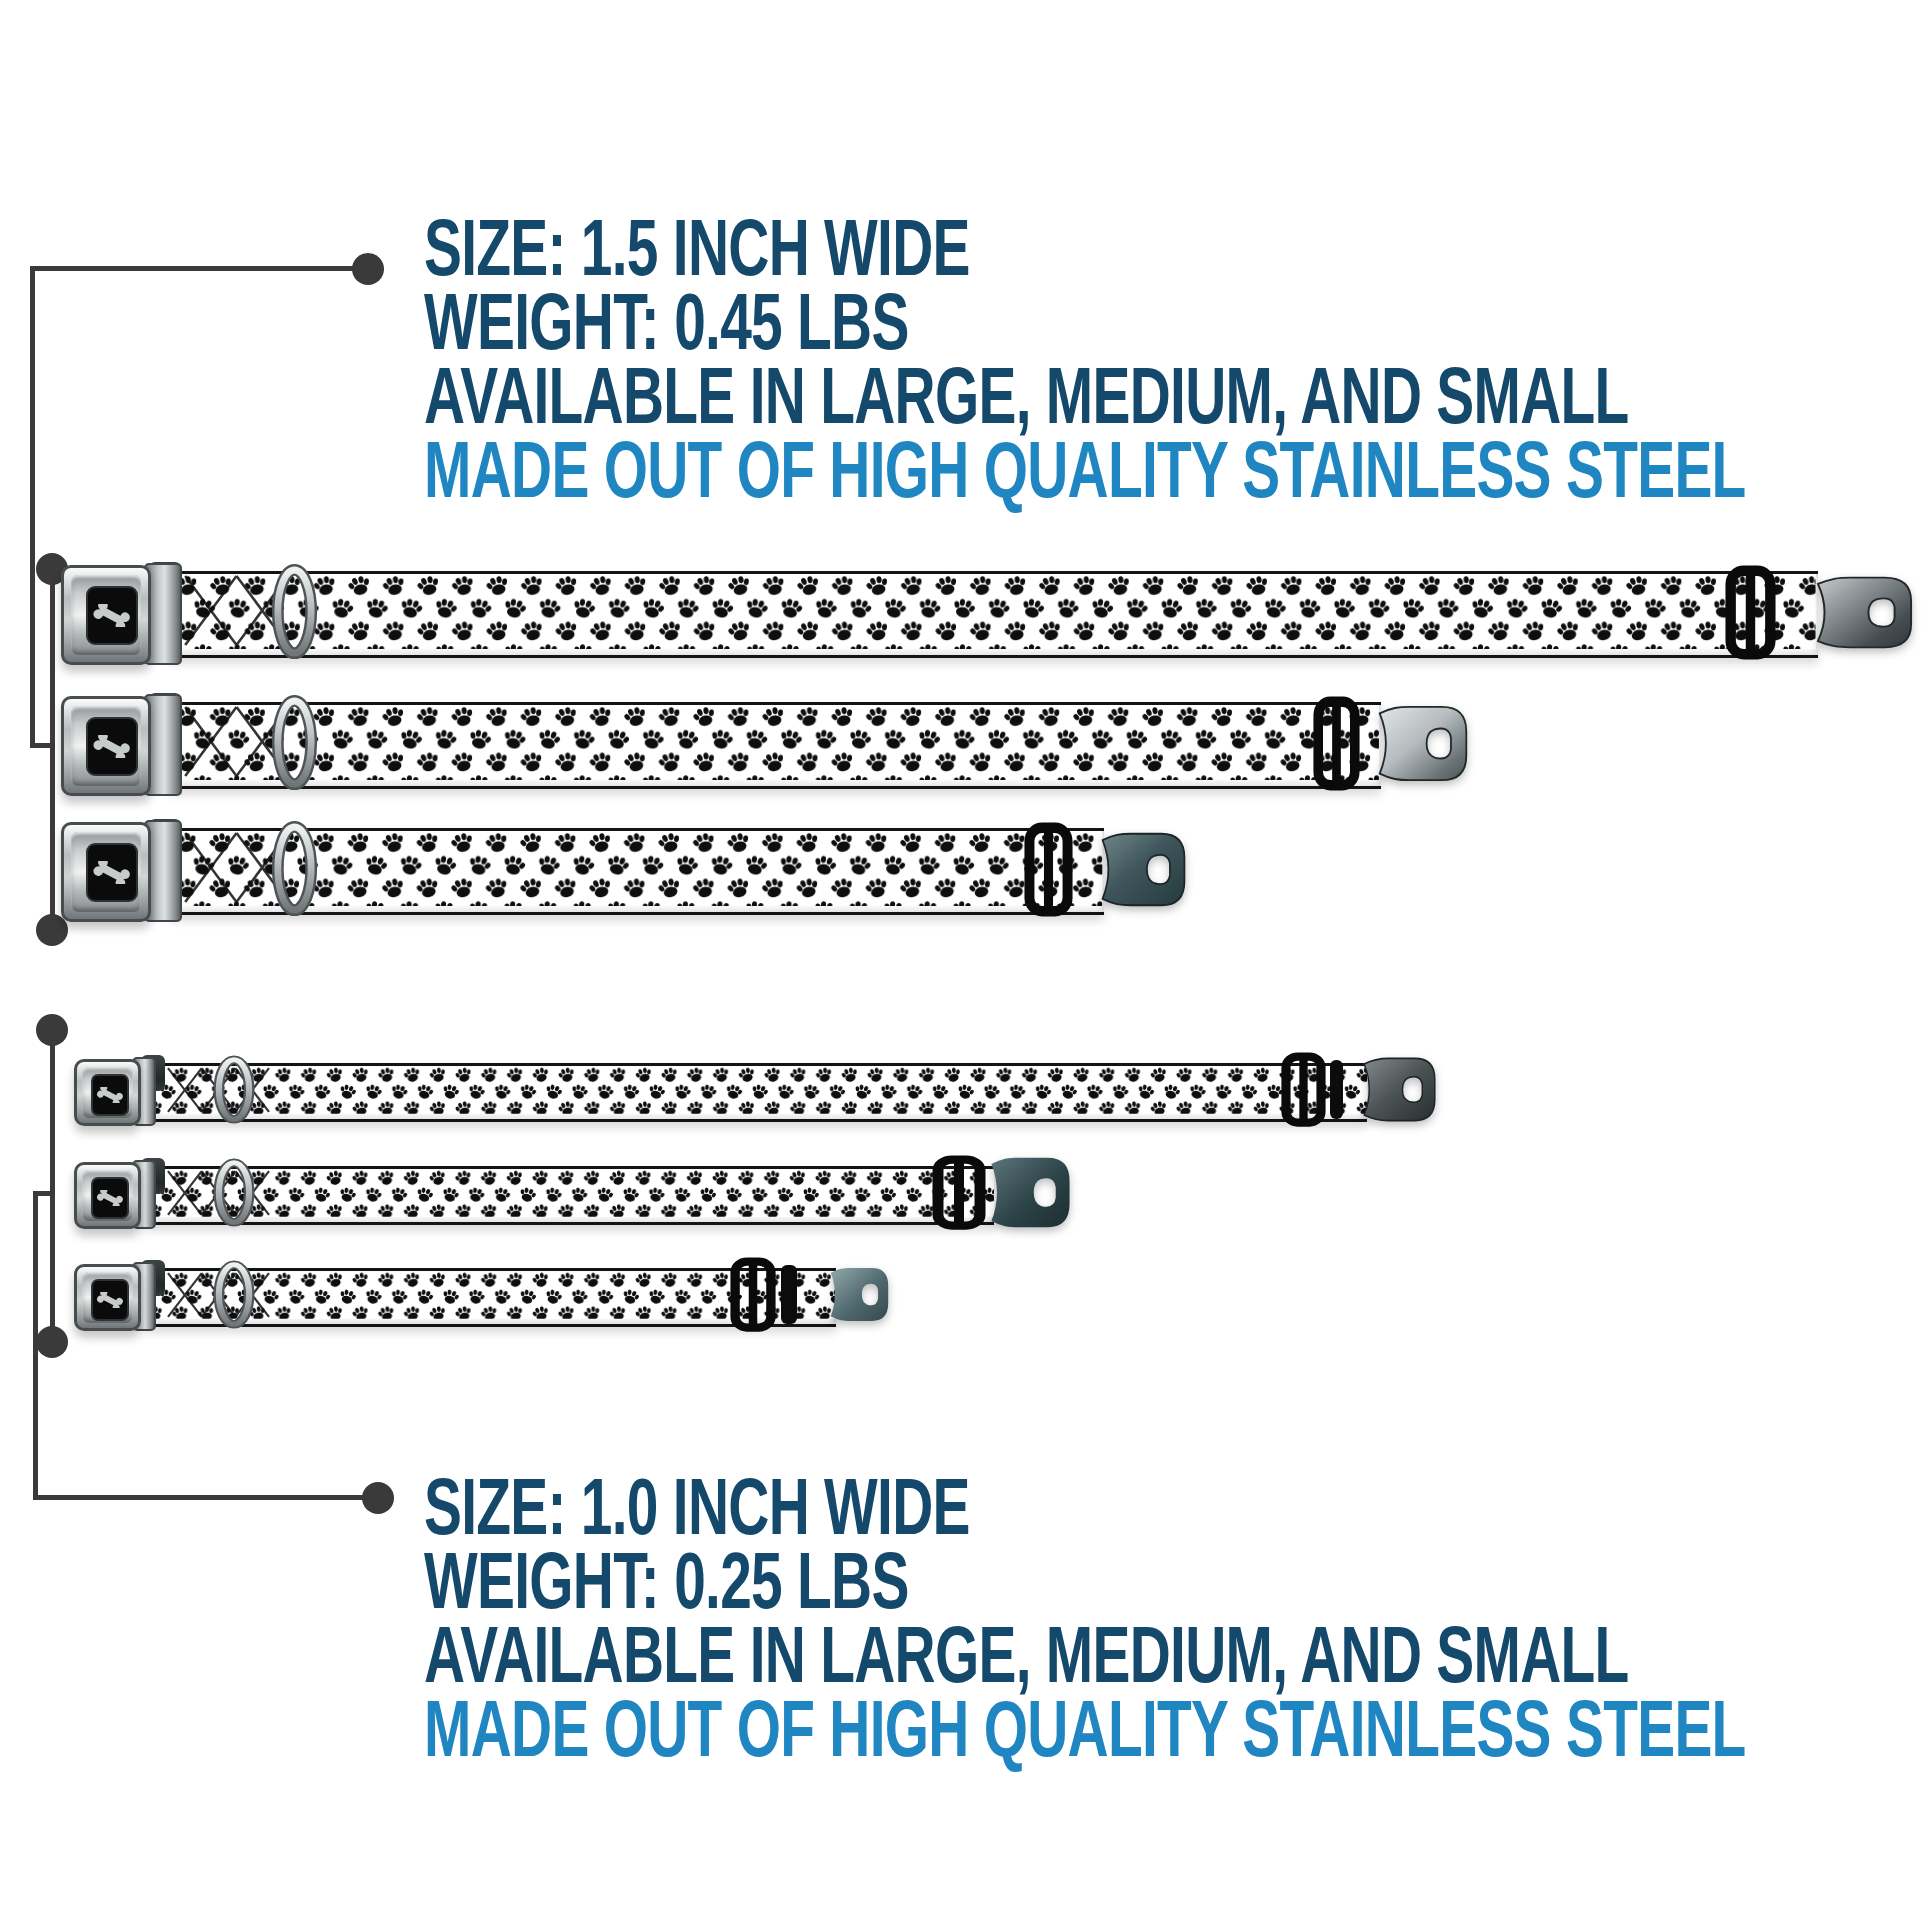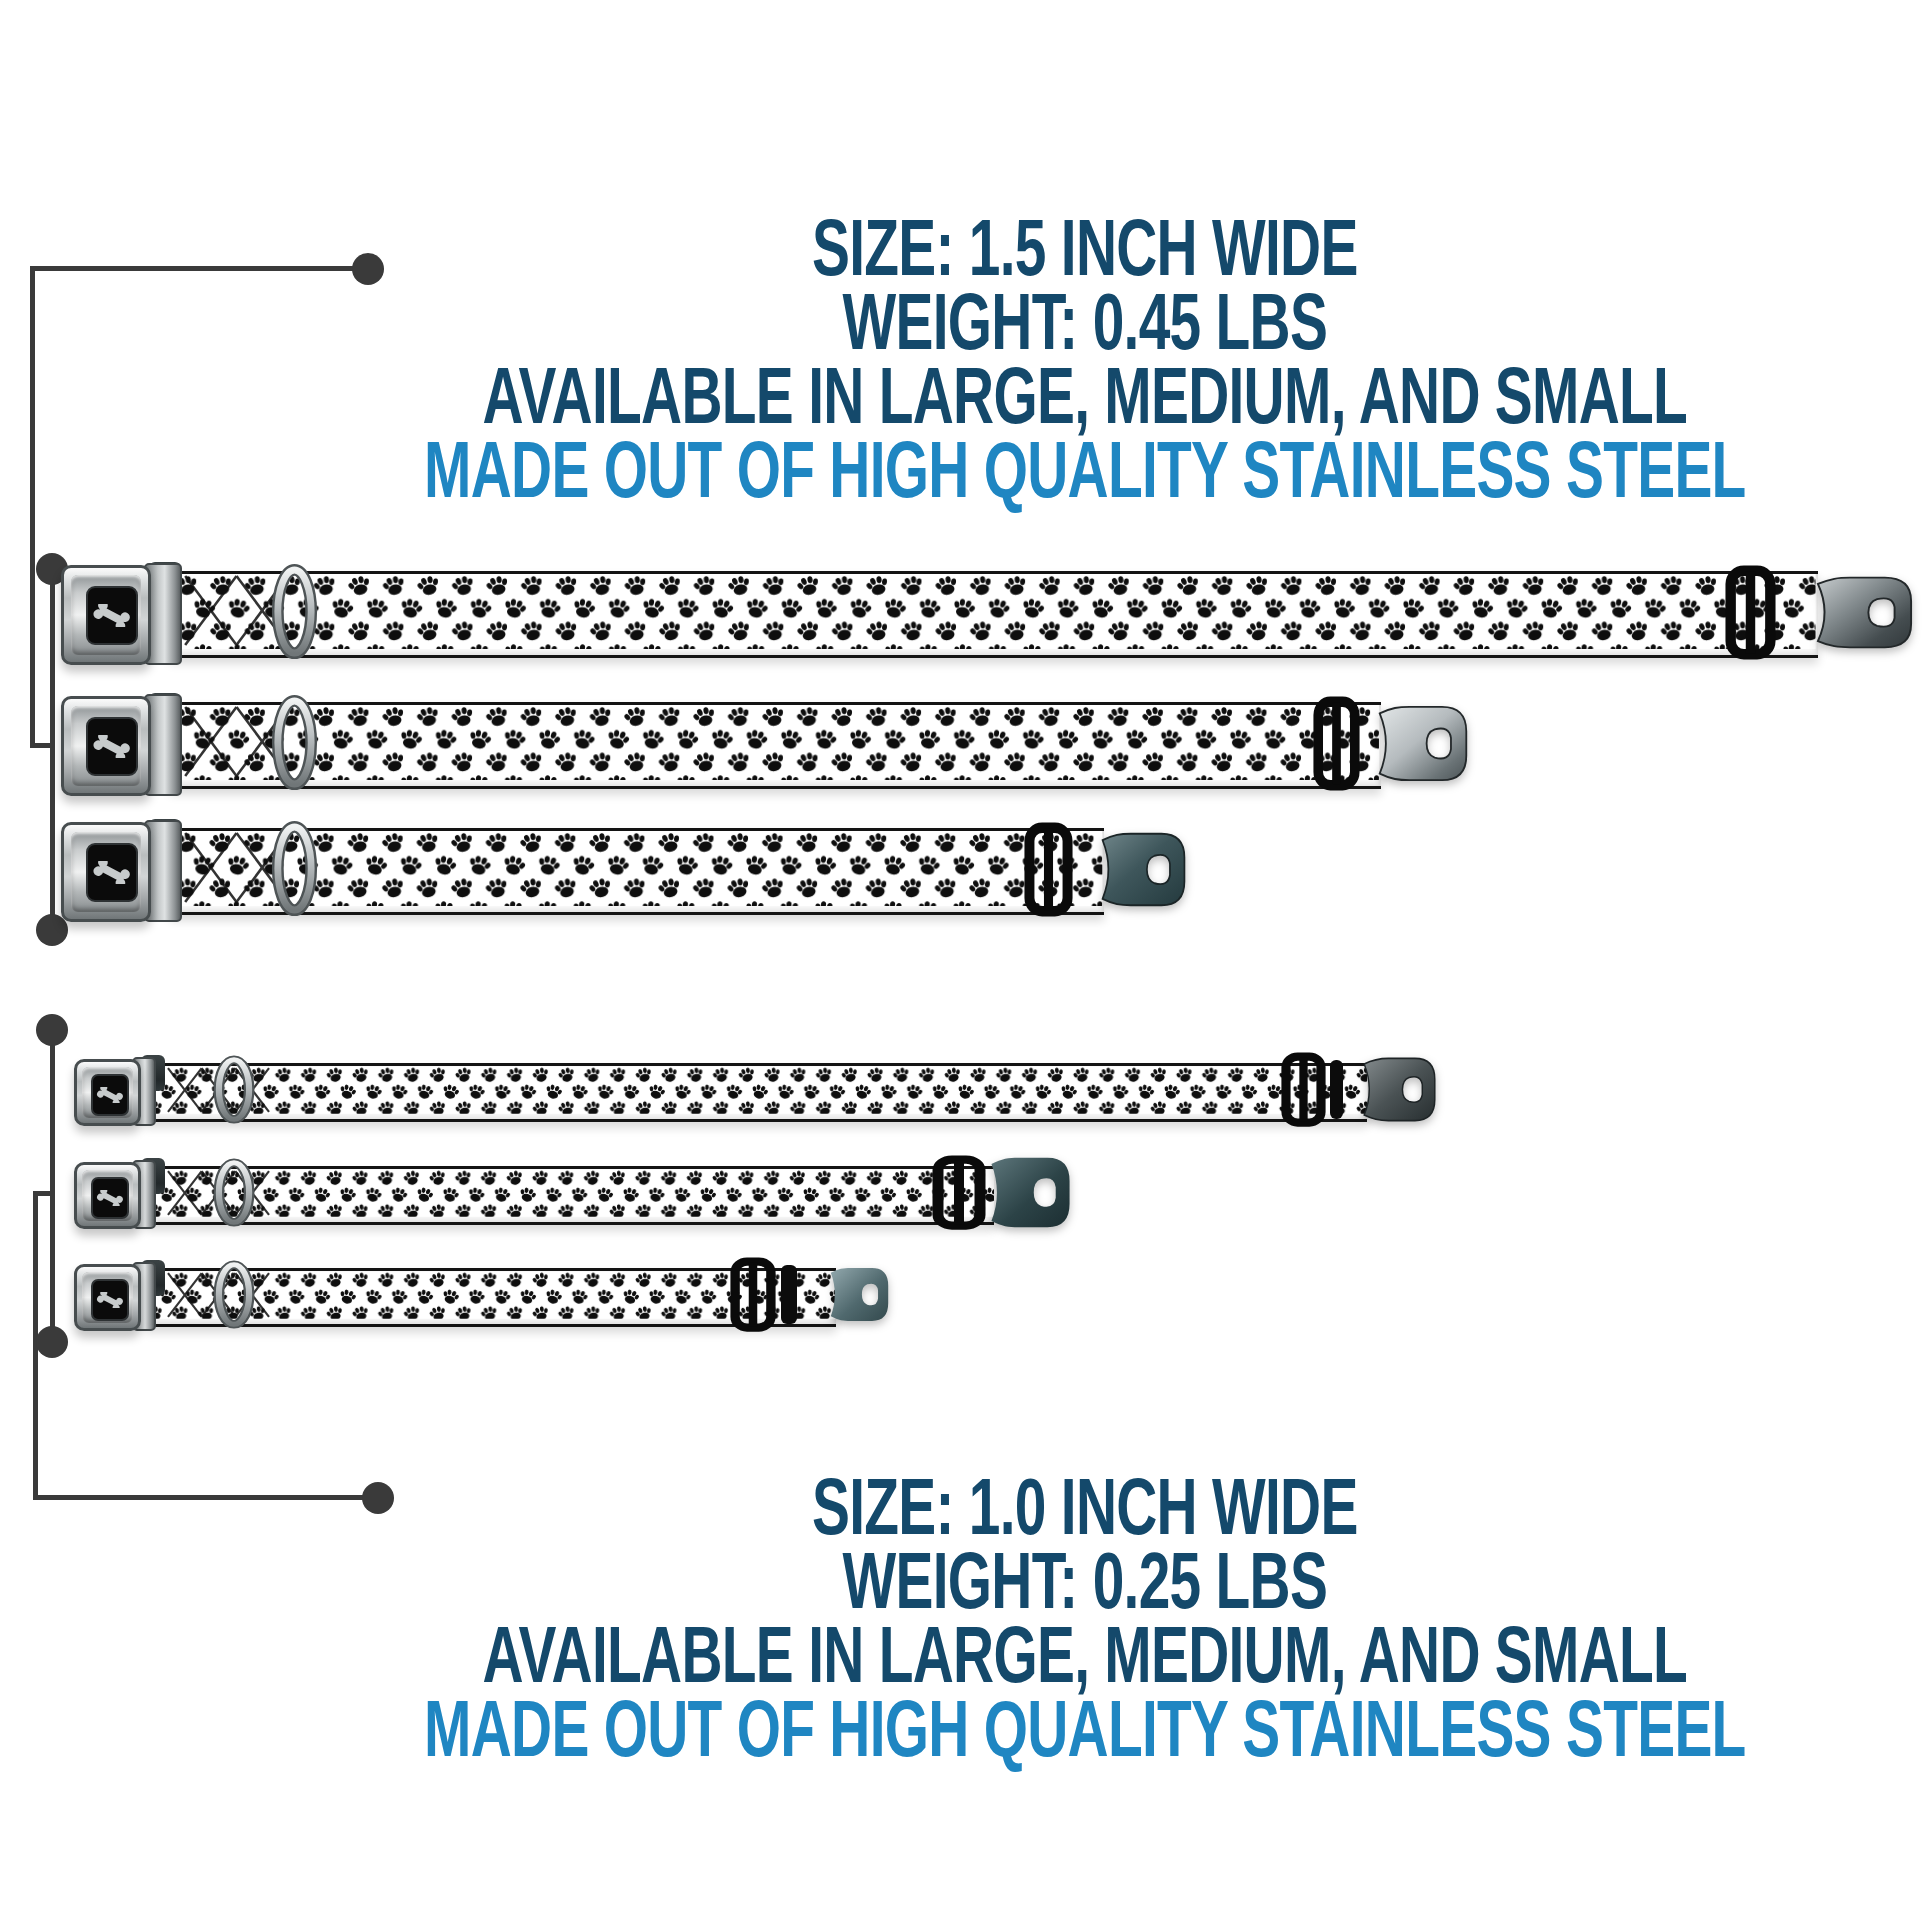--- a/index.html
+++ b/index.html
@@ -1,17 +1,17 @@
 <!DOCTYPE html>
 <html style="--heading-navy: #14496B; --heading-accent: #1F86C2; --connector: #3A3A3A; --paw: #0E0E0E; --strap-white: #FFFFFF;"><head>
 <meta charset="utf-8">
 <style>
   html,body{margin:0;padding:0;background:#fff;}
   #canvas{position:relative;width:1927px;height:1927px;background:#fff;overflow:hidden;
-          font-family:"Liberation Sans",sans-serif;text-align:center;}
+          font-family:"Liberation Sans",sans-serif;}
   
   .cline{position:absolute;background:var(--connector,#3a3a3a);}
   .cdot{position:absolute;width:32px;height:32px;border-radius:50%;
         background:var(--connector,#3a3a3a);}
   
   .spec{position:absolute;display:flex;flex-direction:column;}
   .spec-line{font-weight:bold;font-size:79px;line-height:74px;white-space:nowrap;
              letter-spacing:-1px;transform:scaleX(.72);transform-origin:0 50%;
              color:var(--heading-navy,#14496b);}
   .spec-line.accent{color:var(--heading-accent,#1f86c2);}

